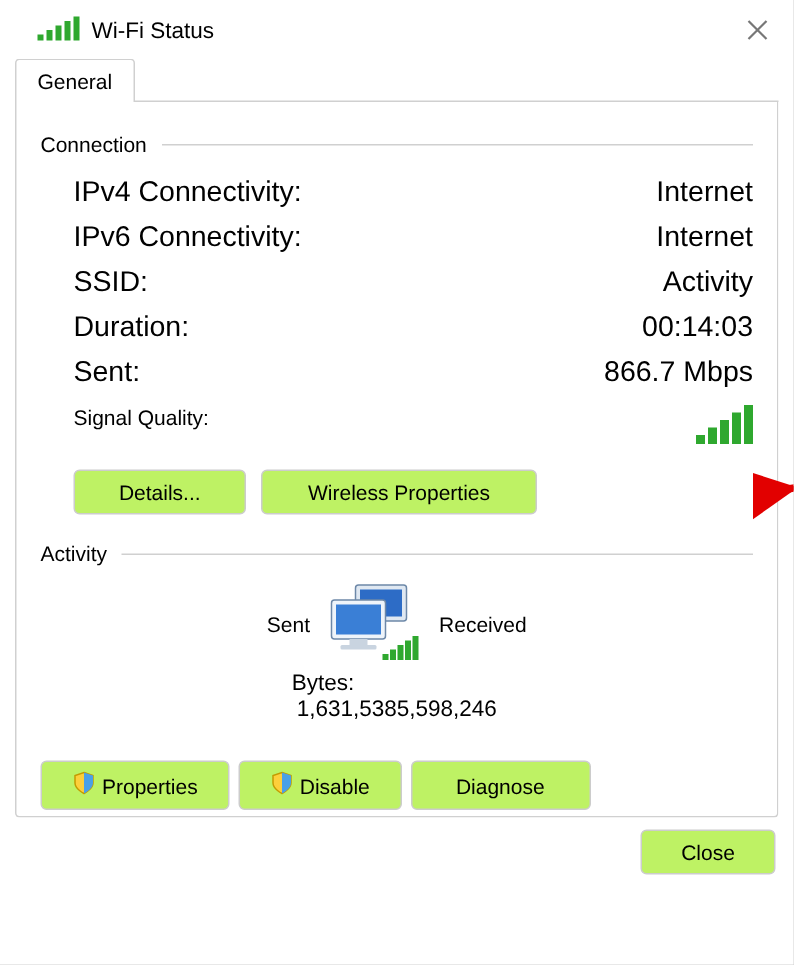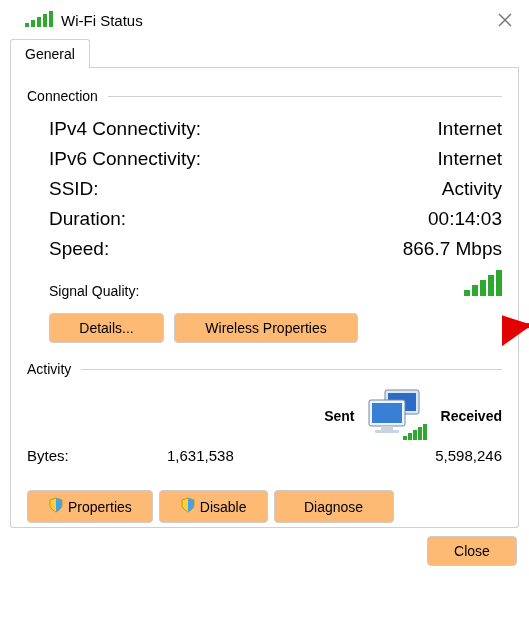--- a/index.html
+++ b/index.html
@@ -56,46 +56,46 @@
     .kv-list { padding-left: 22px; }
     .kv-row {
       display: flex; justify-content: space-between;
       padding: 4px 0;
       font-size: 19px;
     }
     .kv-row .label { }
     .kv-row .value { text-align: right; }
     .signal-row {
       padding: 6px 0 14px 22px;
-      display: flex; justify-content: space-between; align-items: flex-end;
+      display: flex; justify-content: space-between; align-items: flex-start;
     }
     .button-row { display: flex; gap: 10px; margin-left: 22px; margin-bottom: 18px; position: relative;}
     .btn {
-      background: #fdba74;
+      background: #bef264;
       border: 1px solid #ccc;
       border-radius: 4px;
       padding: 6px 20px;
       font-size: 14px;
       font-family: inherit;
       cursor: pointer;
       min-height: 30px;
     }
     .btn-wide { width: 184px; }
     .btn-mid { width: 115px; }
     .activity-graphic {
-      display: flex; align-items: center; justify-content: flex-end;
+      display: flex; align-items: center; justify-content: center;
       gap: 4px;
       padding: 4px 0 2px;
-      font-weight: bold;
     }
     .comp-icon { position: relative; width: 70px; height: 50px; display: flex; align-items: center; justify-content: center;}
     .bytes-row {
       display: flex; align-items: center;
       padding: 4px 0 20px;
       font-size: 15px;
+      flex-direction: column;
     }
     .bytes-row .blabel { width: 140px; }
     .bytes-row .bvals { flex: 1; display: flex; justify-content: space-between; }
     .bottom-buttons {
       display: flex; gap: 6px; margin-top: 6px;
     }
     .shield-btn { display: inline-flex; align-items: center; gap: 4px; }
     .footer {
       padding: 8px 12px 12px;
       display: flex; justify-content: flex-end;
@@ -168,21 +168,21 @@
         </div>
         <div class="kv-row">
           <span class="label">SSID:</span>
           <span class="value">Activity</span>
         </div>
         <div class="kv-row">
           <span class="label">Duration:</span>
           <span class="value">00:14:03</span>
         </div>
         <div class="kv-row">
-          <span class="label">Speed:</span>
+          <span class="label">Sent:</span>
           <span class="value">866.7 Mbps</span>
         </div>
       </div>
       <div class="signal-row">
         <span>Signal Quality:</span>
         <span>
           <span class="wifi-bars big">
             <span class="bar"></span>
               <span class="bar"></span>
               <span class="bar"></span>

